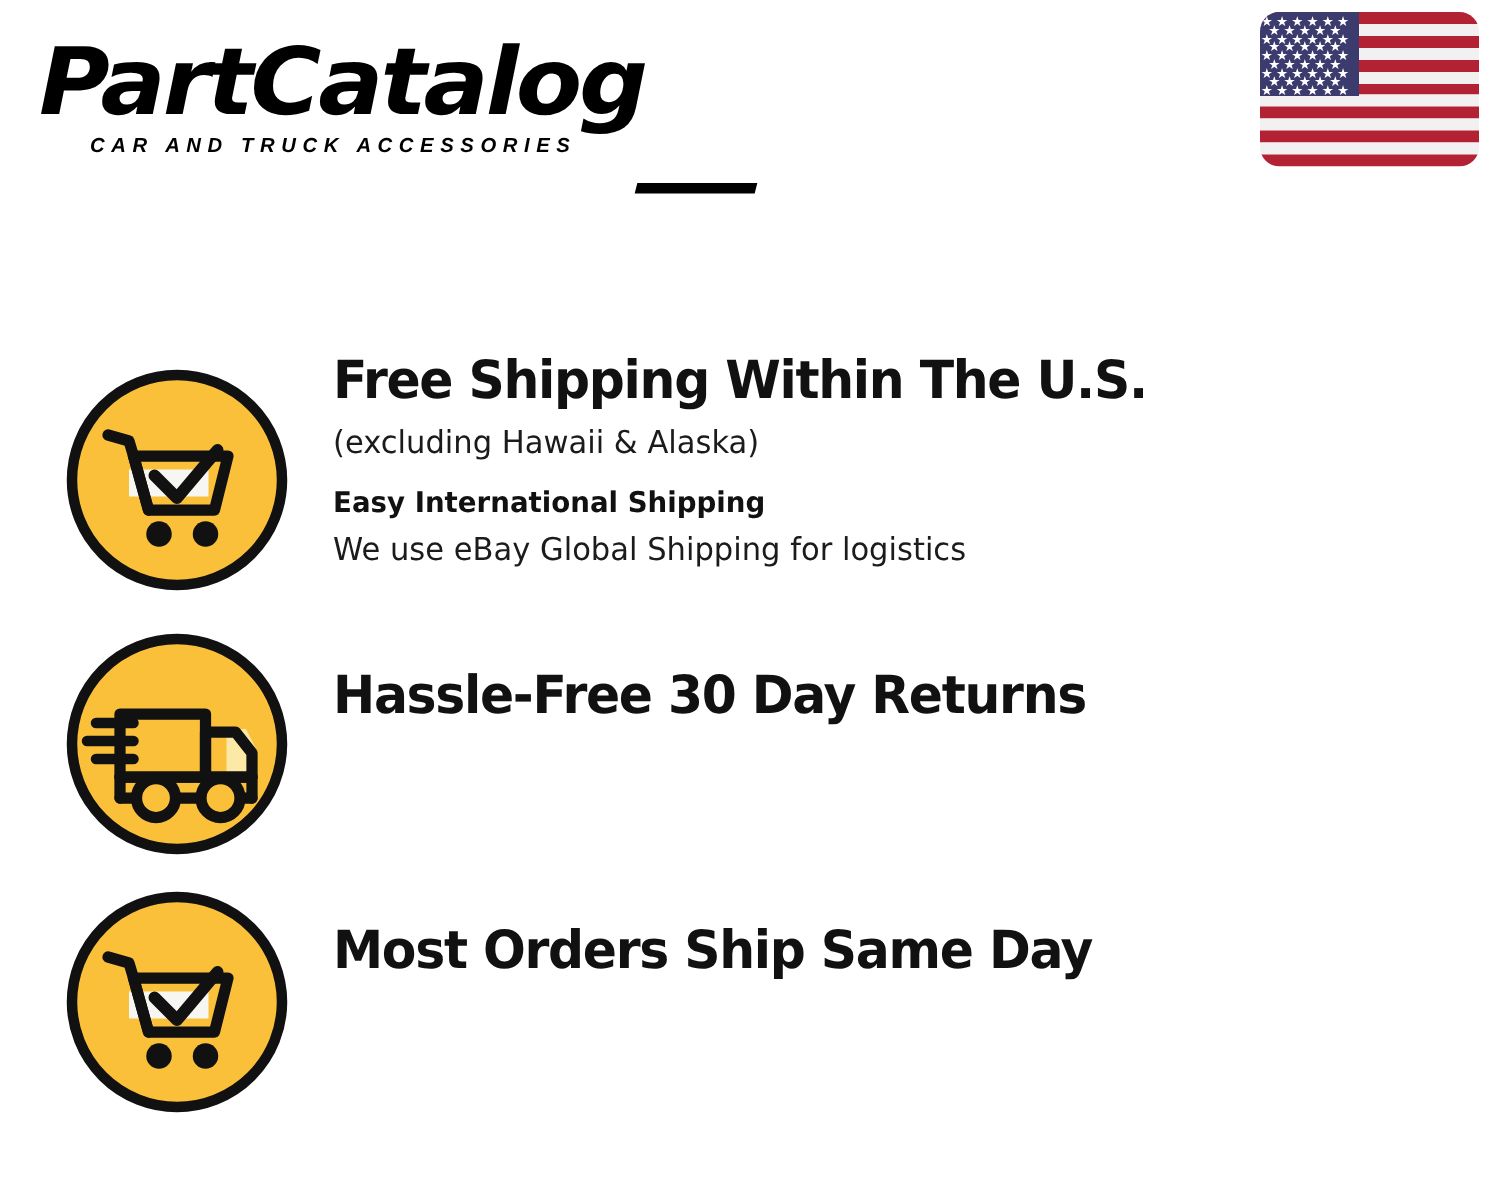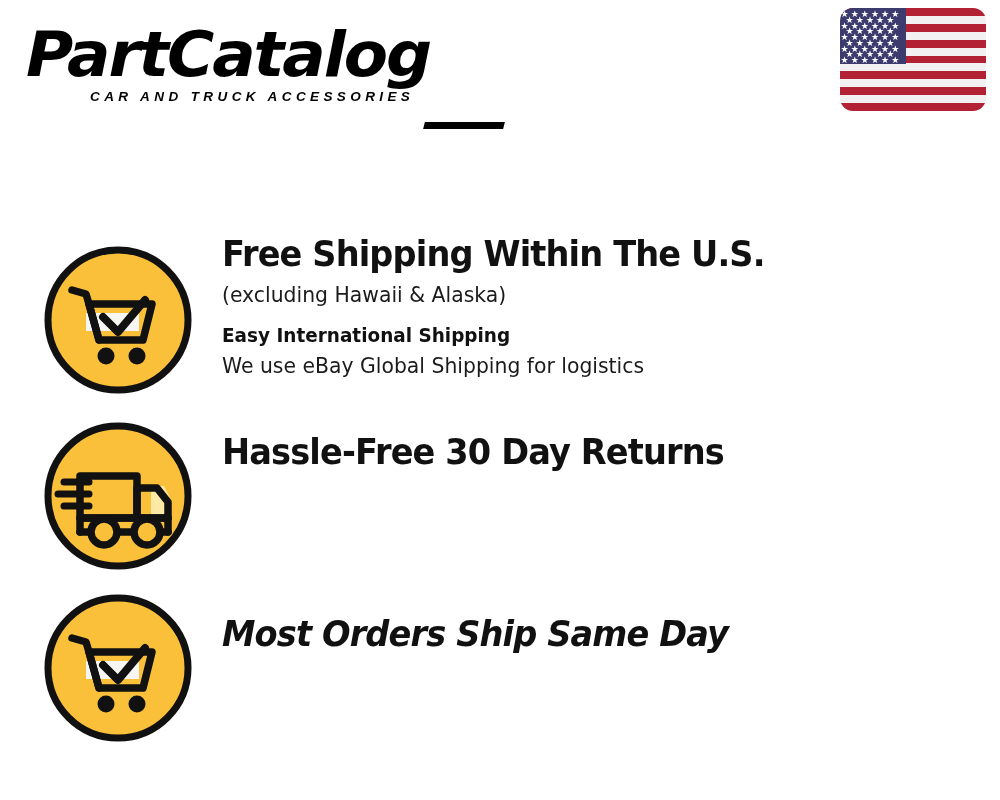--- a/index.html
+++ b/index.html
@@ -46,21 +46,21 @@
   }
   #brand-tagline {
     font-family: "Liberation Sans", sans-serif;
     font-weight: bold;
     font-style: italic;
     font-size: 13.5px;
     letter-spacing: 4.4px;
     color: #000000;
     white-space: nowrap;
     margin-top: 1px;
-    margin-left: 64px;
+    margin-left: 34px;
   }
   #brand-rule {
     position: absolute;
     left: 398px;
     top: 100px;
     width: 80px;
     height: 7px;
     background: #000000;
     transform: skewX(-14deg);
   }
@@ -142,22 +142,22 @@
   #feature-row-0 .feature-icon { top: 12px; }
   #feature-row-1 .feature-icon { top: 10px; }
   #feature-row-2 .feature-icon { top: 10px; }
 
   .feature-body {
     position: absolute;
     left: 222px;
     right: 20px;
   }
   #feature-row-0 .feature-body { top: 0px; }
-  #feature-row-1 .feature-body { top: 20px; }
-  #feature-row-2 .feature-body { top: 30px; font-style: italic; }
+  #feature-row-1 .feature-body { top: 32px; }
+  #feature-row-2 .feature-body { top: 30px; }
 
   .feature-title {
     font-family: "DejaVu Sans", sans-serif;
     font-weight: bold;
     font-size: 35px;
     line-height: 44px;
     letter-spacing: -0.9px;
     color: #111111;
     white-space: nowrap;
     transform: scaleX(0.96);

